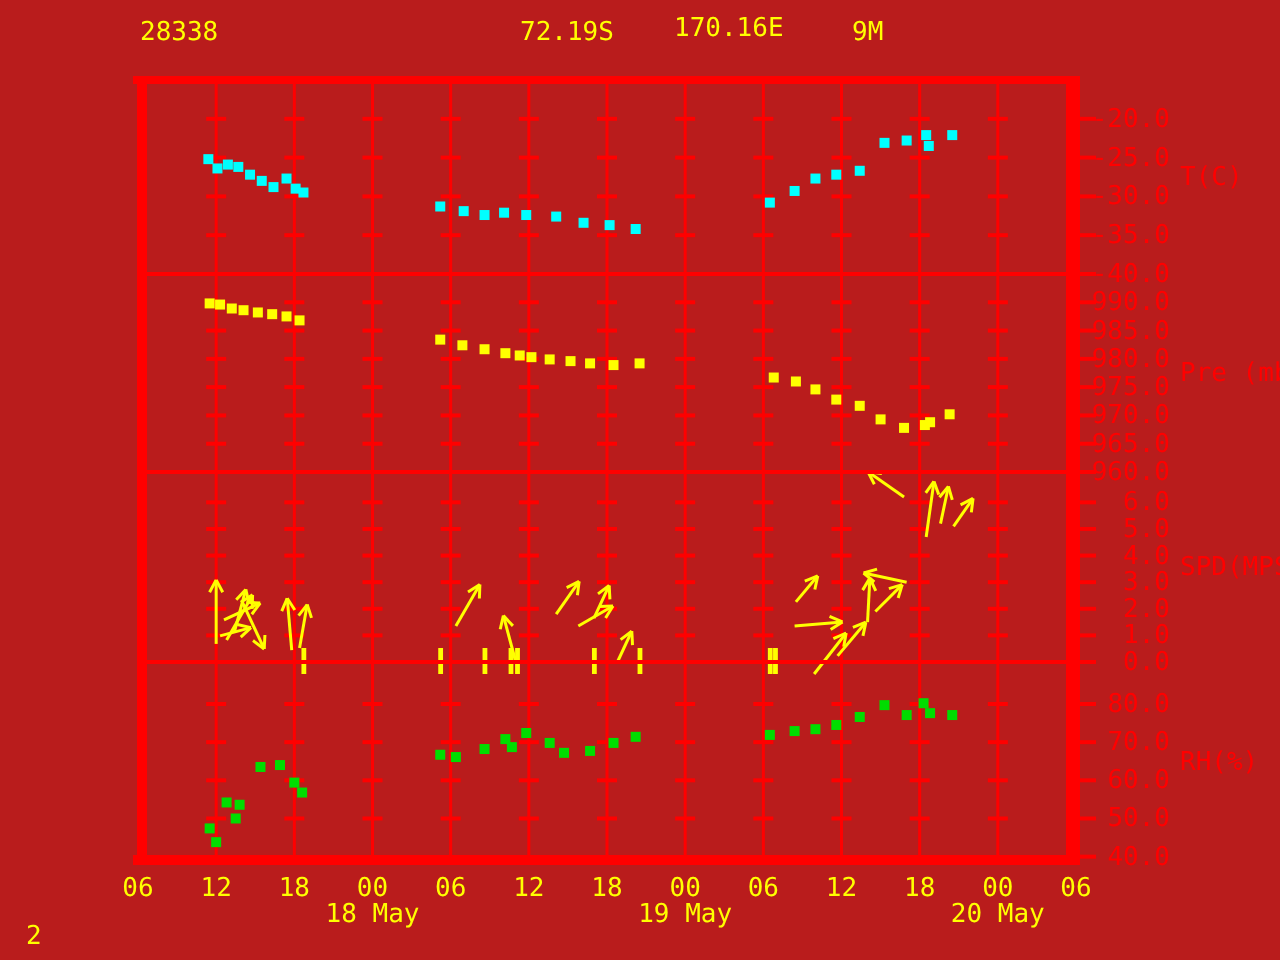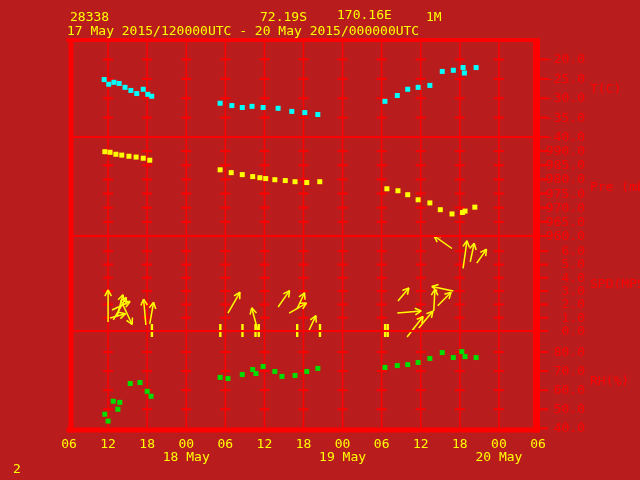--- a/index.html
+++ b/index.html
@@ -8,22 +8,21 @@
   .txt{position:absolute;font-size:13px;line-height:13px;color:#ffff00;white-space:pre;}
   #plot{position:absolute;left:0;top:0;}
 </style>
 </head>
 <body>
 
 <div class="screen">
   <span class="txt" style="left:70px;top:10px">28338</span>
   <span class="txt" style="left:260px;top:10px">72.19S</span>
   <span class="txt" style="left:337px;top:8px">170.16E</span>
-  <span class="txt" style="left:426px;top:10px">1M</span>
-  <span class="txt" style="left:67px;top:24px">17 May 2015/120000UTC - 20 May 2015/000000UTC</span>
+  <span class="txt" style="left:426px;top:10px">9M</span>
 
   <svg id="plot" width="640" height="480" viewBox="0 0 640 480">
       <line x1="108.08333333333334" y1="40" x2="108.08333333333334" y2="431" stroke="#ff0000" stroke-width="1.5"></line>
       <line x1="147.16666666666669" y1="40" x2="147.16666666666669" y2="431" stroke="#ff0000" stroke-width="1.5"></line>
       <line x1="186.25" y1="40" x2="186.25" y2="431" stroke="#ff0000" stroke-width="1.5"></line>
       <line x1="225.33333333333334" y1="40" x2="225.33333333333334" y2="431" stroke="#ff0000" stroke-width="1.5"></line>
       <line x1="264.4166666666667" y1="40" x2="264.4166666666667" y2="431" stroke="#ff0000" stroke-width="1.5"></line>
       <line x1="303.5" y1="40" x2="303.5" y2="431" stroke="#ff0000" stroke-width="1.5"></line>
       <line x1="342.58333333333337" y1="40" x2="342.58333333333337" y2="431" stroke="#ff0000" stroke-width="1.5"></line>
       <line x1="381.6666666666667" y1="40" x2="381.6666666666667" y2="431" stroke="#ff0000" stroke-width="1.5"></line>

